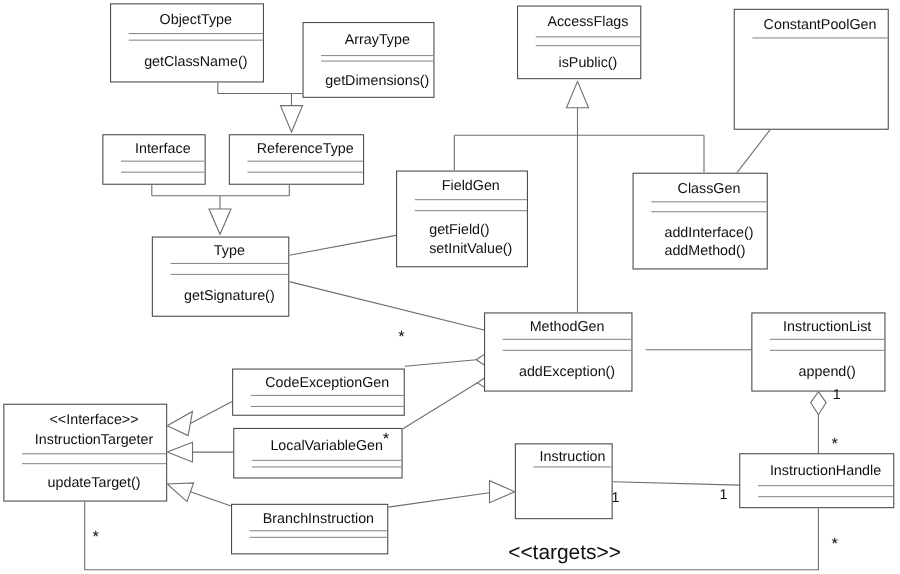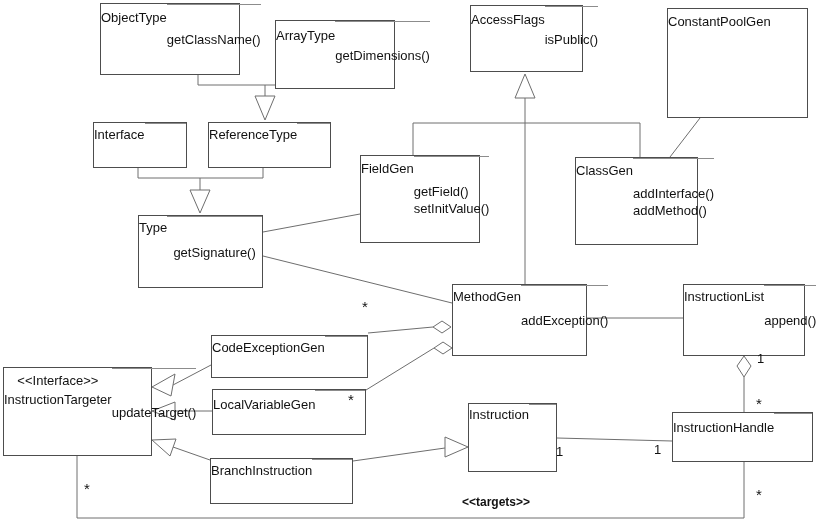--- a/index.html
+++ b/index.html
@@ -10,41 +10,41 @@
     color:var(--text,#111);
     overflow:hidden;
   }
   svg.wires { position:absolute; left:0; top:0; z-index:1; }
   svg.wires path { stroke:var(--connector,#6e6e6e); fill:none; stroke-width:1; }
   svg.wires polygon { stroke:var(--connector,#6e6e6e); fill:var(--box-fill,#fff); stroke-width:1; }
   .cls {
     position:absolute; z-index:2; box-sizing:border-box;
     background:var(--box-fill,#fff);
     border:1px solid var(--box-border,#4d4d4d);
-    display:flex; flex-direction:row;
-    font-size:13px; line-height:16px;
+    display:flex; flex-direction:column;
+    font-size:13px; line-height:16px;padding-left:16px;
   }
   .cls .t {
     flex:0 0 auto; box-sizing:border-box;
     display:flex; flex-direction:column; align-items:center; justify-content:center;
     text-align:center; line-height:19px;
   }
   .cls .c {
     flex:0 0 auto; box-sizing:border-box;
     border-top:1px solid var(--separator,#8c8c8c);
   }
   .cls .m {
     flex:1 1 auto;
     display:flex; align-items:center; justify-content:center;
   }
   .block { text-align:left; }
   .block > div { line-height:17px; }
   .lbl { position:absolute; z-index:3; font-size:13px; line-height:13px; }
   .lbl.star { font-size:15px; }
-  .lbl.targets { font-size:12px; line-height:15px;font-weight:bold; }
+  .lbl.targets { font-size:19px; line-height:15px; }
 </style>
 </head>
 <body>
 
 <div class="stage">
 
   <svg class="wires" width="818" height="522" viewBox="0 0 818 522">
 
     <path d="M198,75 V85 M345,72 V85 M198,85 H345 M265,85 V96"></path>
     <polygon points="255,96 275,96 265,120"></polygon>
@@ -157,21 +157,21 @@
     <div class="t" style="height:25px">ClassGen</div>
     <div class="c" style="height:9px"></div>
     <div class="c m">
       <div class="block">
         <div>addInterface()</div>
         <div>addMethod()</div>
       </div>
     </div>
   </div>
 
-  <div class="cls" style="left:452px;top:284px;width:135px;height:72px">
+  <div class="cls" style="left:440px;top:284px;width:135px;height:72px">
     <div class="t" style="height:23px">MethodGen</div>
     <div class="c" style="height:10px"></div>
     <div class="c m">
         <div class="block">
           <div>addException()</div>
         </div>
       </div>
   </div>
 
   <div class="cls" style="left:683px;top:284px;width:122px;height:72px">

